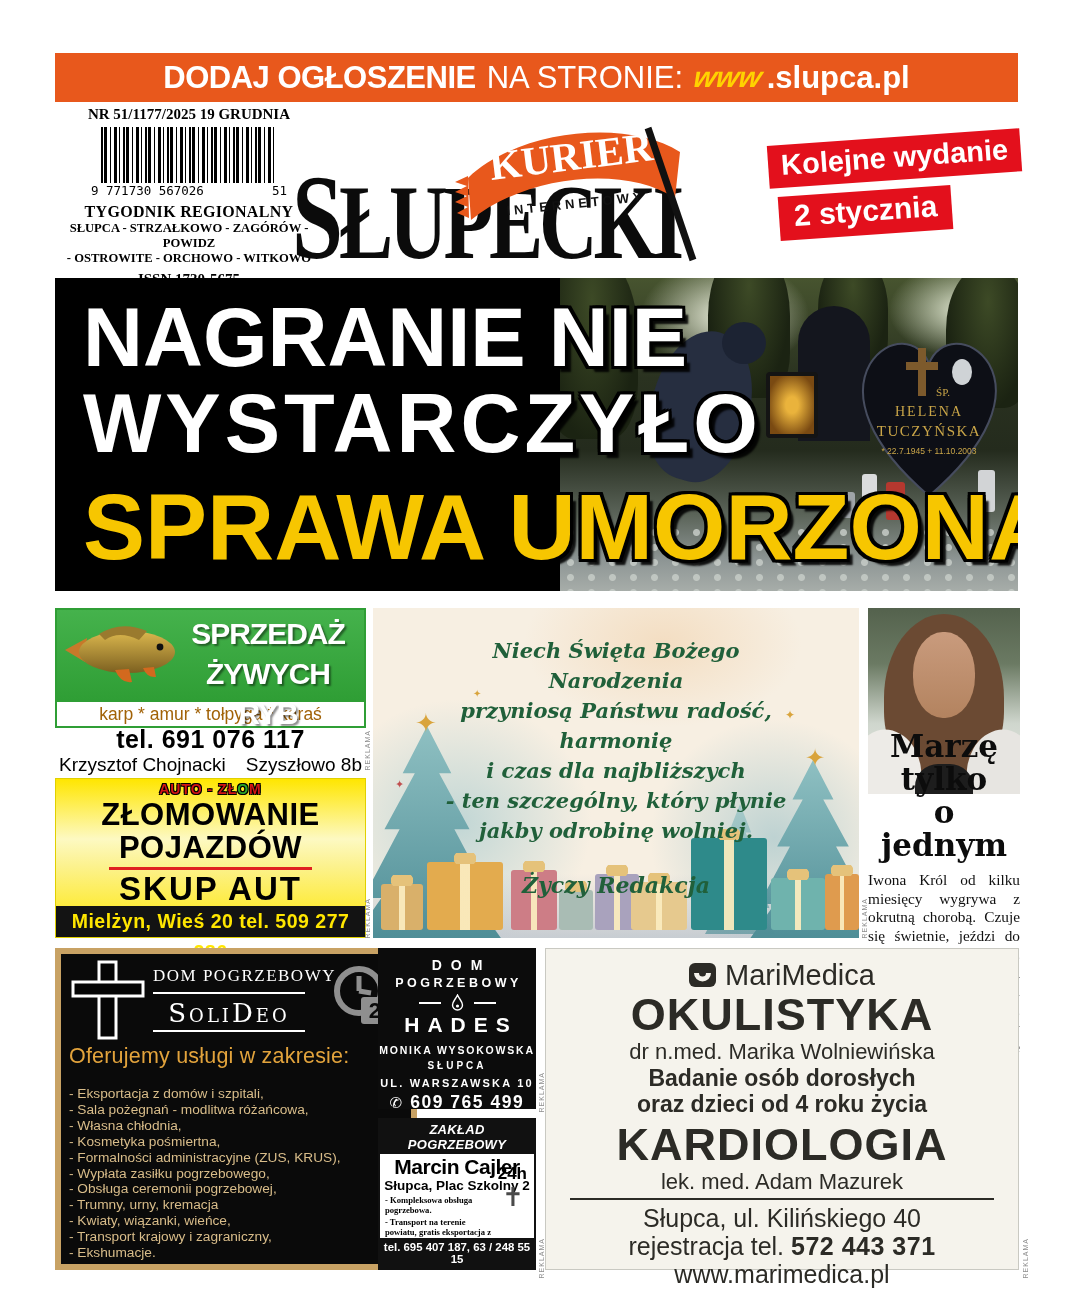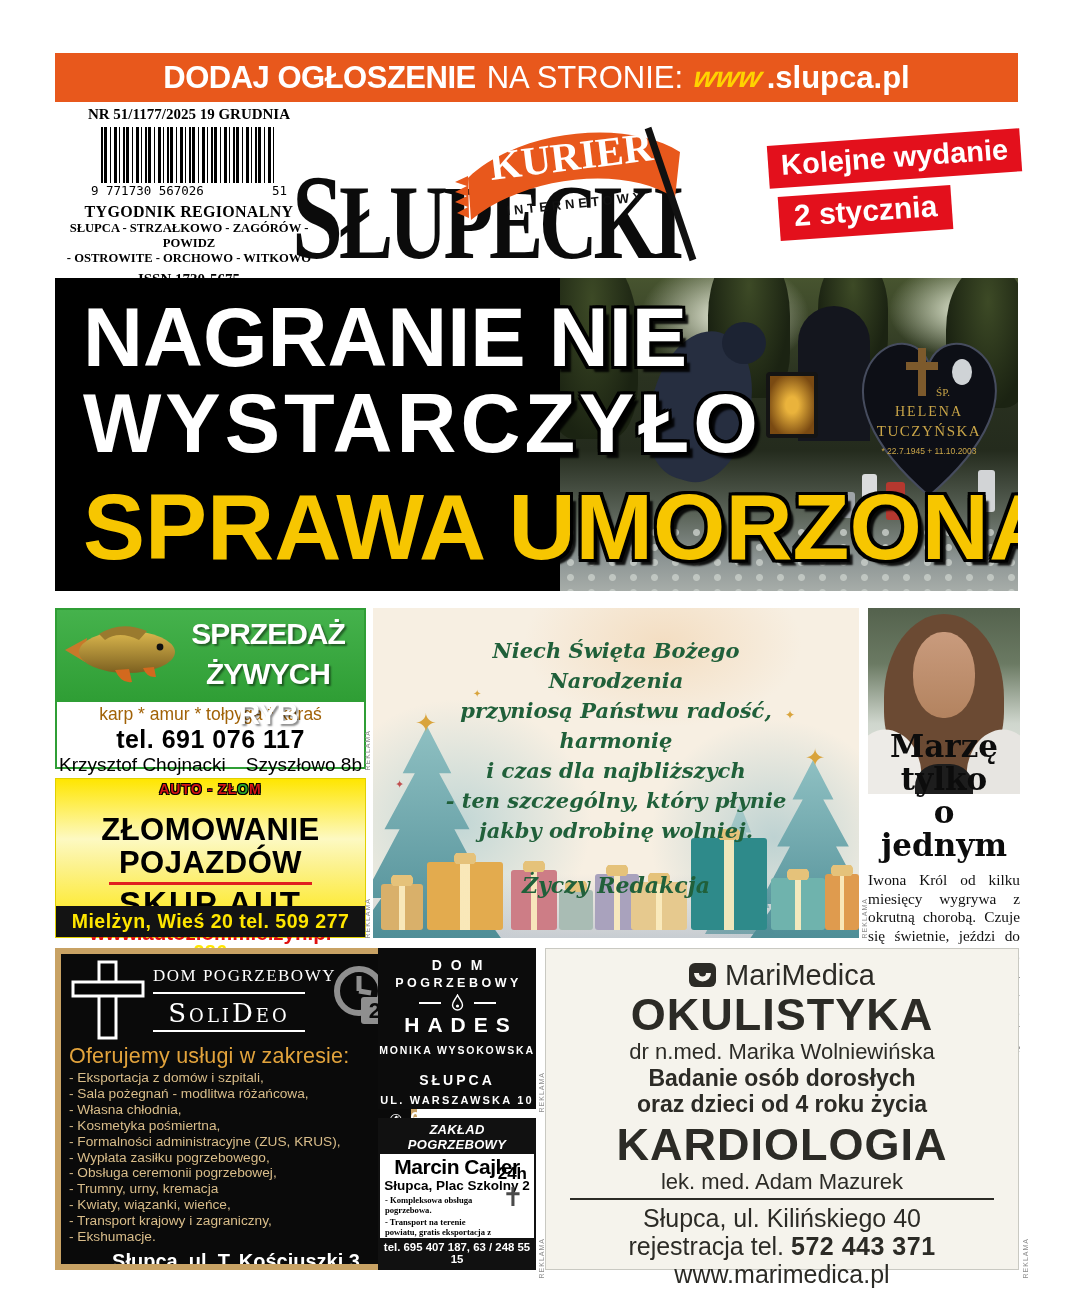--- a/index.html
+++ b/index.html
@@ -67,37 +67,37 @@
   .c3{left:418px;top:192px;width:17px;height:42px;background:#d2d4d6;}
   .c4{left:282px;top:214px;width:13px;height:26px;background:#9fa4a8;}
   .grave-svg{position:absolute;left:288px;top:32px;width:162px;height:218px;}
   .hl-line{position:absolute;left:28px;font-weight:bold;white-space:nowrap;z-index:5;letter-spacing:0;
     text-shadow:-3px -3px 0 #000,3px -3px 0 #000,-3px 3px 0 #000,3px 3px 0 #000,0 -3px 0 #000,0 3px 0 #000,-3px 0 0 #000,3px 0 0 #000,6px 6px 2px rgba(0,0,0,.9);}
   .hl1{top:12px;color:#fff;font-size:83px;}
   .hl2{top:98px;color:#fff;font-size:83px;letter-spacing:4px;}
   .hl3{top:196px;color:#f7c600;font-size:93px;}
 
   
-  .fish-ad{left:55px;top:608px;width:311px;height:161px;border:2px solid #2f9e35;background:#fff;box-sizing:border-box;}
+  .fish-ad{left:55px;top:608px;width:311px;height:120px;border:2px solid #2f9e35;background:#fff;box-sizing:border-box;}
   .fish-top{position:relative;height:90px;background:linear-gradient(180deg,#45b24c,#2f9e35);border-bottom:2px solid #2f9e35;}
   .fish-svg{position:absolute;left:2px;top:8px;width:122px;height:74px;}
   .fish-title{position:absolute;left:116px;top:4px;width:190px;text-align:center;color:#fff;font-weight:bold;
     font-size:30px;line-height:40px;letter-spacing:-1px;text-shadow:2px 2px 2px rgba(0,0,0,.45);}
   .fish-bottom{text-align:center;padding-top:2px;}
   .fish-species{color:#a16207;font-weight:normal;font-size:17.5px;}
   .fish-phone{font-weight:bold;font-size:25px;letter-spacing:.5px;}
   .fish-owner{font-size:19px;display:flex;justify-content:center;gap:20px;}
 
   
   .scrap-ad{left:55px;top:778px;width:311px;height:160px;text-align:center;box-sizing:border-box;
     background:linear-gradient(180deg,#ffe600 0%,#fdf9c2 38%,#fcf28e 55%,#ffe600 100%);border:1px solid #e0d000;}
   .az-logo{font-size:14px;font-weight:bold;color:#d31414;letter-spacing:1px;padding-top:2px;
     text-shadow:1px 1px 0 #000,-1px -1px 0 #000,1px -1px 0 #000,-1px 1px 0 #000;}
   .az-logo .green-o{color:#28a428;}
-  .scrap-l1{font-size:31px;font-weight:bold;line-height:33px;margin-top:16px;letter-spacing:.5px;}
+  .scrap-l1{font-size:31px;font-weight:bold;line-height:33px;margin-top:1px;letter-spacing:.5px;}
   .scrap-l2{display:inline-block;font-size:31px;font-weight:bold;line-height:34px;letter-spacing:.5px;
     border-bottom:3px solid #e02020;padding:0 10px 2px;}
   .scrap-l3{font-size:33px;font-weight:bold;line-height:37px;letter-spacing:2px;}
   .scrap-url{color:#e01010;font-weight:bold;font-size:20.5px;line-height:22px;}
   .scrap-footer{position:absolute;left:0;right:0;bottom:0;height:31px;background:#131313;color:#ffe600;
     font-weight:bold;font-size:19.5px;line-height:31px;letter-spacing:.5px;}
 
   
   .xmas{left:373px;top:608px;width:486px;height:330px;background:#f7efe2;overflow:hidden;}
   .wash{position:absolute;border-radius:50%;}
@@ -159,34 +159,34 @@
   .solideo{left:55px;top:948px;width:362px;height:322px;background:#0a0a0a;border:6px solid #c8a264;
     box-sizing:border-box;padding:6px 8px;overflow:hidden;}
   .sd-head{position:relative;height:80px;}
   .sd-cross{position:absolute;left:0;top:0;}
   .sd-header{position:absolute;left:84px;top:6px;color:#fff;font-family:"Liberation Serif",serif;
     font-size:17px;letter-spacing:1.5px;white-space:nowrap;}
   .sd-name{position:absolute;left:84px;top:32px;width:152px;border-top:2px solid #fff;border-bottom:2px solid #fff;
     padding:4px 0 2px;text-align:center;color:#fff;font-family:"DejaVu Serif",serif;font-size:26px;
     letter-spacing:3px;font-variant:small-caps;}
   .sd-clock{position:absolute;right:0;top:4px;}
-  .sd-offer{color:#e2a33c;font-size:21.5px;margin:4px 0 1px;letter-spacing:.2px;}
+  .sd-offer{color:#e2a33c;font-size:21.5px;margin:4px 0 17px;letter-spacing:.2px;}
   .sd-list{color:#d9bd8a;font-size:13.7px;line-height:15.9px;}
   .sd-addr{color:#fff;font-weight:bold;text-align:center;font-size:20px;line-height:23px;margin-top:5px;}
 
   
   .hades{left:378px;top:948px;width:158px;height:161px;background:#0c0c0c;color:#fff;text-align:center;
     box-sizing:border-box;padding-top:9px;}
   .hd-l1{font-size:14px;letter-spacing:9px;font-weight:bold;text-indent:9px;}
   .hd-l2{font-size:12.5px;letter-spacing:3.5px;font-weight:bold;margin-top:3px;text-indent:3px;}
   .hd-iconrow{display:flex;align-items:center;justify-content:center;gap:9px;margin-top:4px;height:18px;}
   .hd-dash{width:22px;height:2px;background:#fff;}
   .hd-name{font-size:21px;letter-spacing:8px;font-weight:bold;margin-top:1px;text-indent:8px;}
   .hd-person{font-size:10.5px;letter-spacing:1.8px;margin-top:7px;font-weight:bold;}
-  .hd-city{font-size:14px;letter-spacing:3px;margin-top:16px;font-weight:bold;}
+  .hd-city{font-size:10px;letter-spacing:3px;margin-top:4px;font-weight:bold;}
   .hd-street{font-size:11px;letter-spacing:2.2px;margin-top:6px;font-weight:bold;}
   .hd-phone{font-size:17.5px;font-weight:bold;margin-top:3px;letter-spacing:1.5px;}
   .hd-phone .ph-ico{font-family:"DejaVu Sans",sans-serif;font-size:15px;}
 
   
   .cajler{left:378px;top:1118px;width:158px;height:152px;background:#fff;border:2px solid #111;
     box-sizing:border-box;overflow:hidden;}
   .cj-header{background:#111;color:#fff;font-weight:bold;font-style:italic;font-size:13px;text-align:center;
     padding:2px 0;letter-spacing:.3px;}
   .cj-name{font-size:21px;font-weight:bold;text-align:center;margin-top:1px;letter-spacing:-.5px;}

